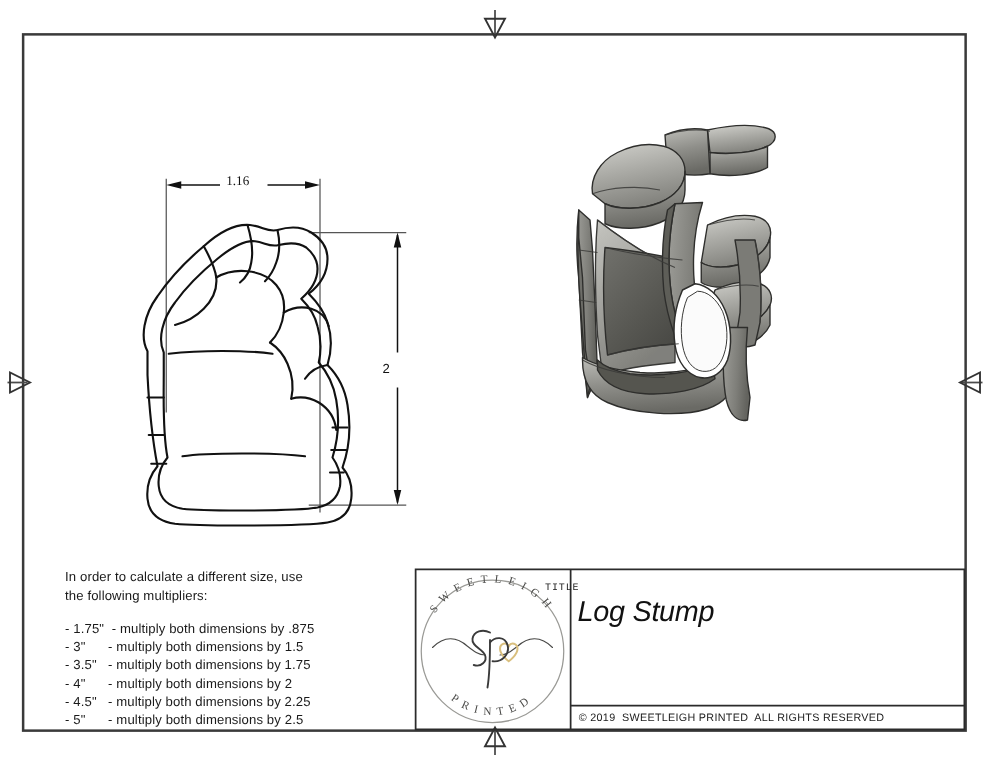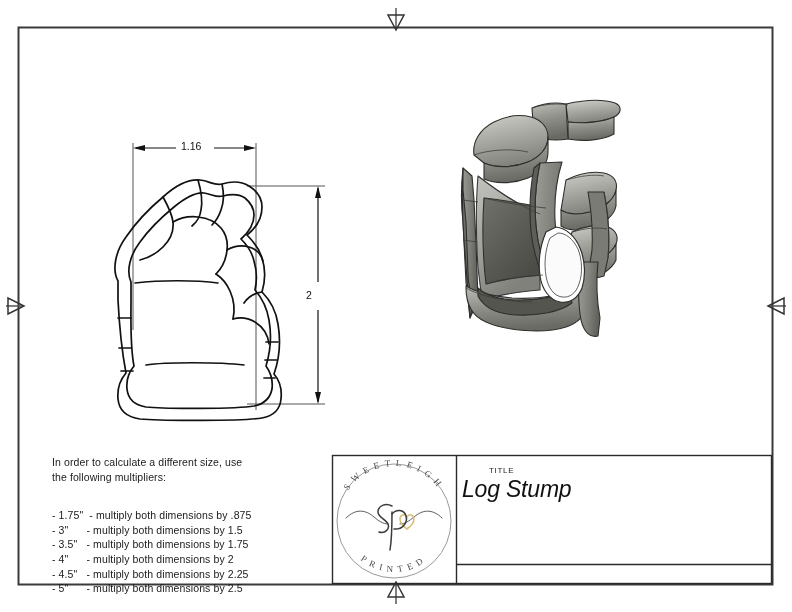--- a/index.html
+++ b/index.html
@@ -32,33 +32,34 @@
     left: 52px;
     top: 455px;
     width: 268px;
     font-size: 10.5px;
     line-height: 14.6px;
     color: #1a1a1a;
     letter-spacing: 0.1px;
   }
   .note-head {
     white-space: pre-line;
-    margin-bottom: 24px;
+    margin-bottom: 12px;
   }
   .mult-row {
     display: block;
     white-space: pre;
   }
   .title-label {
     position: absolute;
-    left: 489px;
+    left: 436px;
     top: 466px;
     font-size: 8px;
     letter-spacing: 0.7px;
     color: #1c1c1c;
+    font-family: Liberation Mono, monospace;
   }
   .title-value {
     position: absolute;
     left: 462px;
     top: 476px;
     font-size: 23px;
     color: #111111;
     letter-spacing: -0.2px;
     font-style: italic;
   }
@@ -71,21 +72,21 @@
     color: #1c1c1c;
     white-space: pre;
   }
   .dim-text {
     position: absolute;
     font-size: 10.5px;
     color: #111;
     background: #fff;
     padding: 0 3px;
   }
-  #dim-h-text { left: 178px; top: 140px; }
+  #dim-h-text { left: 178px; top: 140px; font-family: Liberation Serif, serif; }
   #dim-v-text {
     left: 306px; top: 286px;
     padding: 3px 0;
   }
 </style>
 </head>
 <body>
 
 <div id="page">
 
@@ -404,14 +405,15 @@
         <path d="M392,512 C392,524 392,538 390,550"></path>
         <path d="M392,514 C396,509 404,509 406,516
                  C408,523 402,530 394,529"></path>
       </g>
     </g>
 
   </svg>
 
   <div class="title-label">TITLE</div>
   <div class="title-value">Log Stump</div>
+  <div class="copyright">© 2019  SWEETLEIGH PRINTED  ALL RIGHTS RESERVED</div>
 
 </div>
 
 </body></html>

